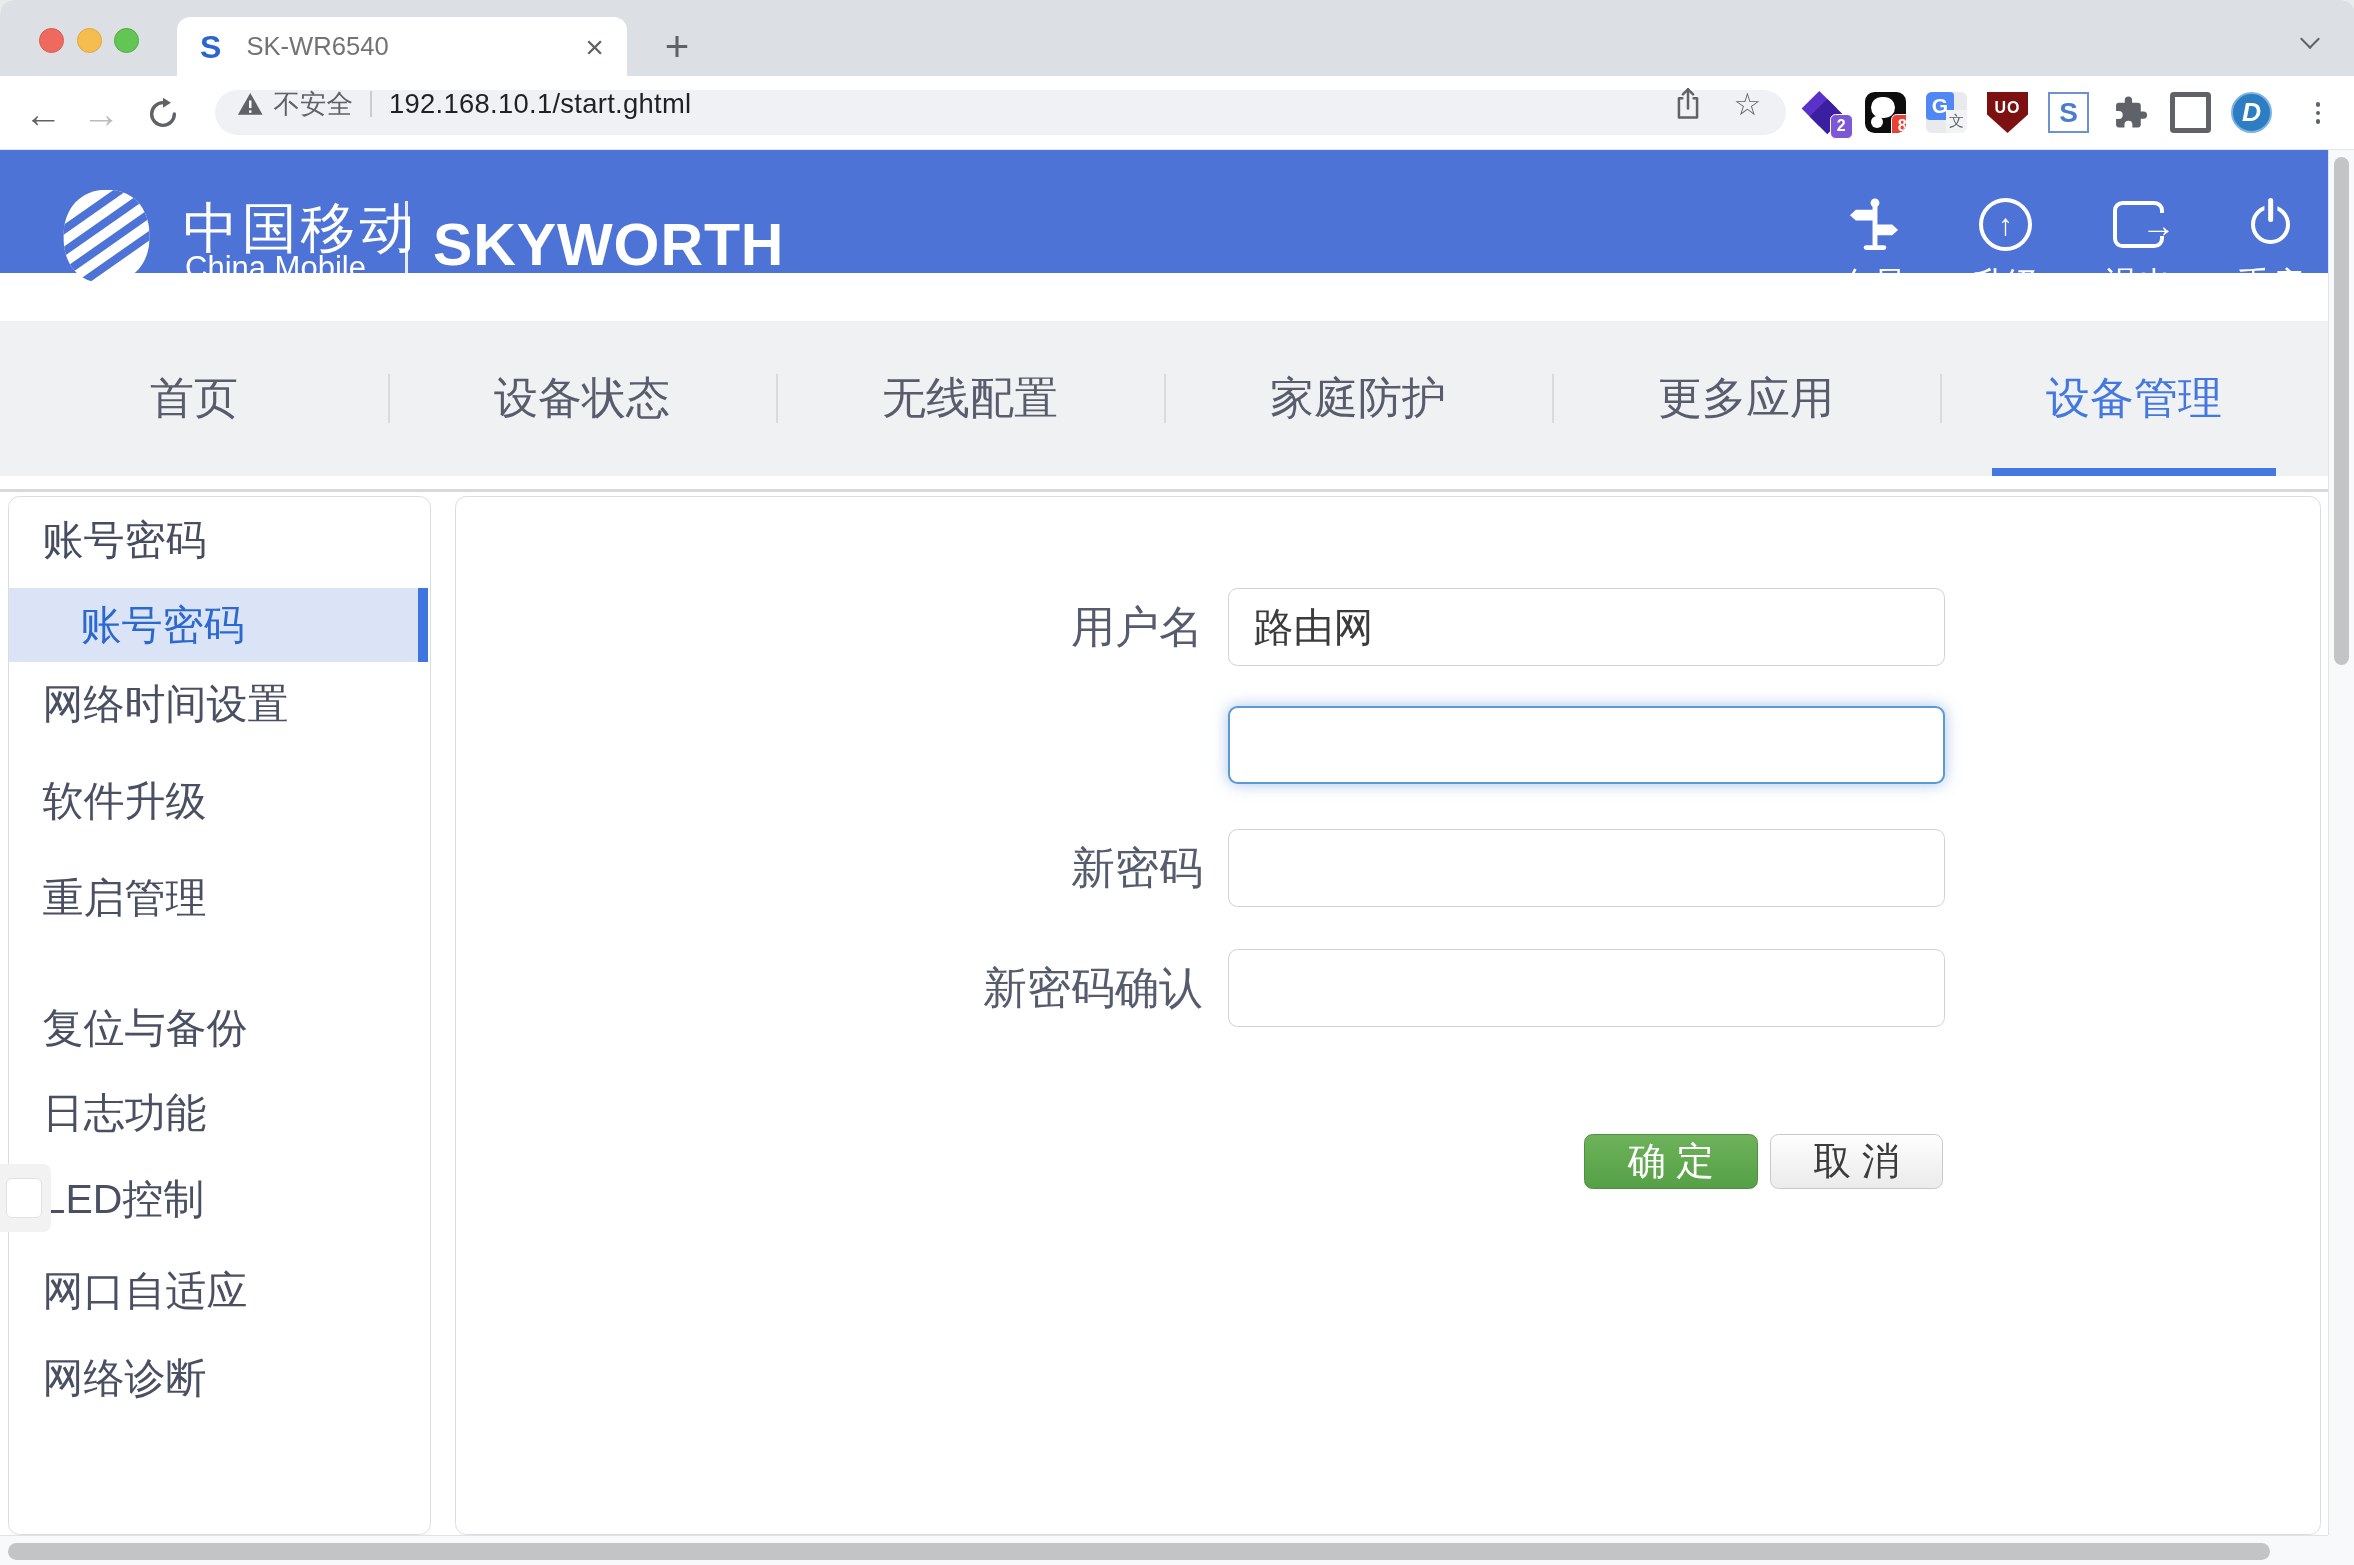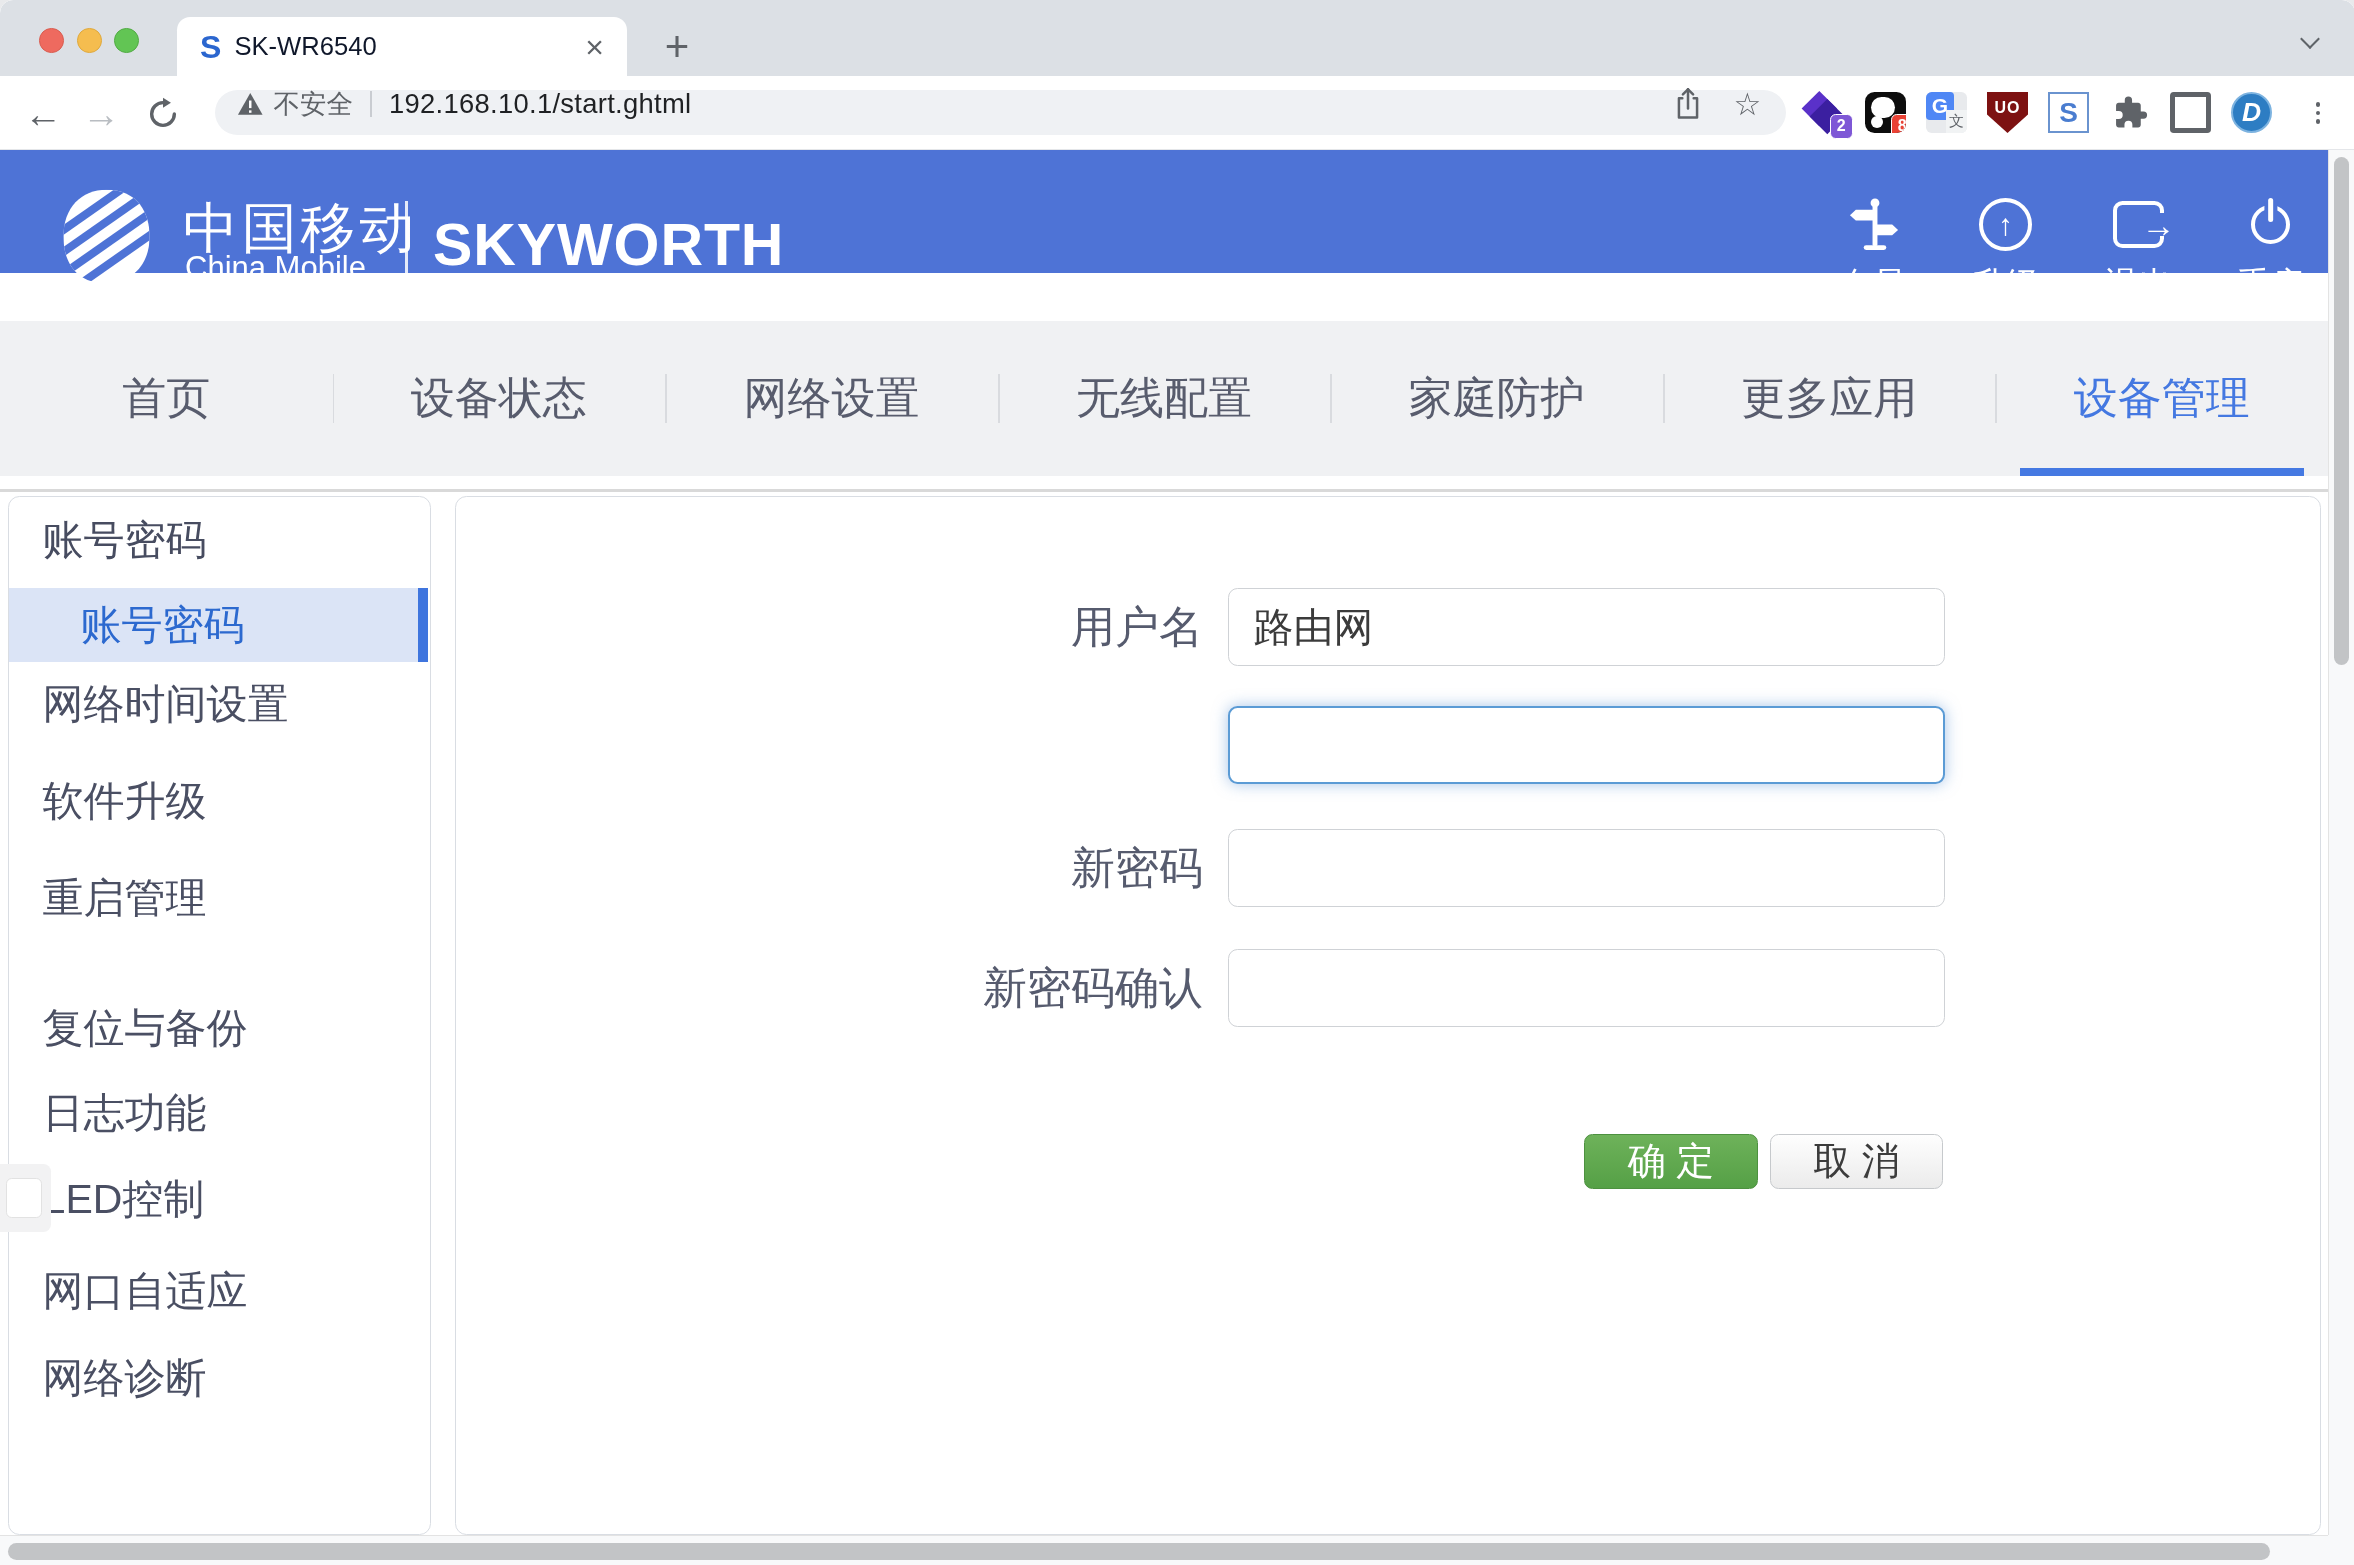--- a/index.html
+++ b/index.html
@@ -8,21 +8,21 @@
   #root { position:relative; width:2355px; height:1565px; background:#fff; overflow:hidden; border-radius:13.2px 13.2px 0 0; }
 
   
   .tabstrip { position:absolute; left:0; top:0; width:2355px; height:76px; background:#dce0e5; border-radius:13.2px 13.2px 0 0; }
   .tl { position:absolute; top:28px; width:24.6px; height:24.6px; border-radius:50%; }
   .tl.red    { left:39px;  background:#ee6a5f; border:0.9px solid #d95d50; }
   .tl.yellow { left:77px;  background:#f5bd4f; border:0.9px solid #dfa93d; }
   .tl.green  { left:114px; background:#62c554; border:0.9px solid #52ab45; }
   .tab { position:absolute; left:177px; top:17px; width:450px; height:59px; background:#fff; border-radius:13.2px 13.2px 0 0; display:flex; align-items:center; padding:0 23px; }
   .favicon { font-size:32px; font-weight:800; color:#2b66cf; line-height:1; letter-spacing:-1.9px; }
-  .tab-title { margin-left:15px; font-size:25.6px; color:#0f172a;text-align:right; }
+  .tab-title { margin-left:27px; font-size:25.6px; color:#737373;text-align:right; }
   .tab-close { margin-left:auto; font-size:32px; color:#5f6368; line-height:1; cursor:default; }
   .newtab { position:absolute; left:655px; top:24.6px; width:44px; height:44px; display:flex; align-items:center; justify-content:center; font-size:42px; font-weight:300; color:#5f6368; }
   .strip-chevron { position:absolute; right:38px; top:32px; width:14px; height:14px; border-left:2.8px solid #5f6368; border-bottom:2.8px solid #5f6368; transform:rotate(-45deg); }
 
   
   .toolbar { position:absolute; left:0; top:76px; width:2355px; height:74px; background:#fff; border-bottom:1.9px solid #e4e6e9; }
   .nav-ic { position:absolute; top:17px; width:42px; height:42px; display:flex; align-items:center; justify-content:center; font-size:38px; color:#5f6368; }
   .nav-ic.back { left:22px; }
   .nav-ic.fwd  { left:80px; color:#b9bdc2; }
   .nav-ic.reload { left:142px; }
@@ -265,21 +265,20 @@
               <i class="bar"></i>
             </span>
         </div>
         <div class="lbl">重启</div>
       </div>
     </div>
 
     <div class="navbar">
       <div class="nav-item">首页</div>
       <div class="nav-item">设备状态</div>
-      <div class="nav-item">网络设置</div>
       <div class="nav-item">无线配置</div>
       <div class="nav-item">家庭防护</div>
       <div class="nav-item">更多应用</div>
       <div class="nav-item active">
         <span>设备管理</span>
         <span class="nav-underline"></span>
       </div>
     </div>
     <div class="nav-rule"></div>
 

